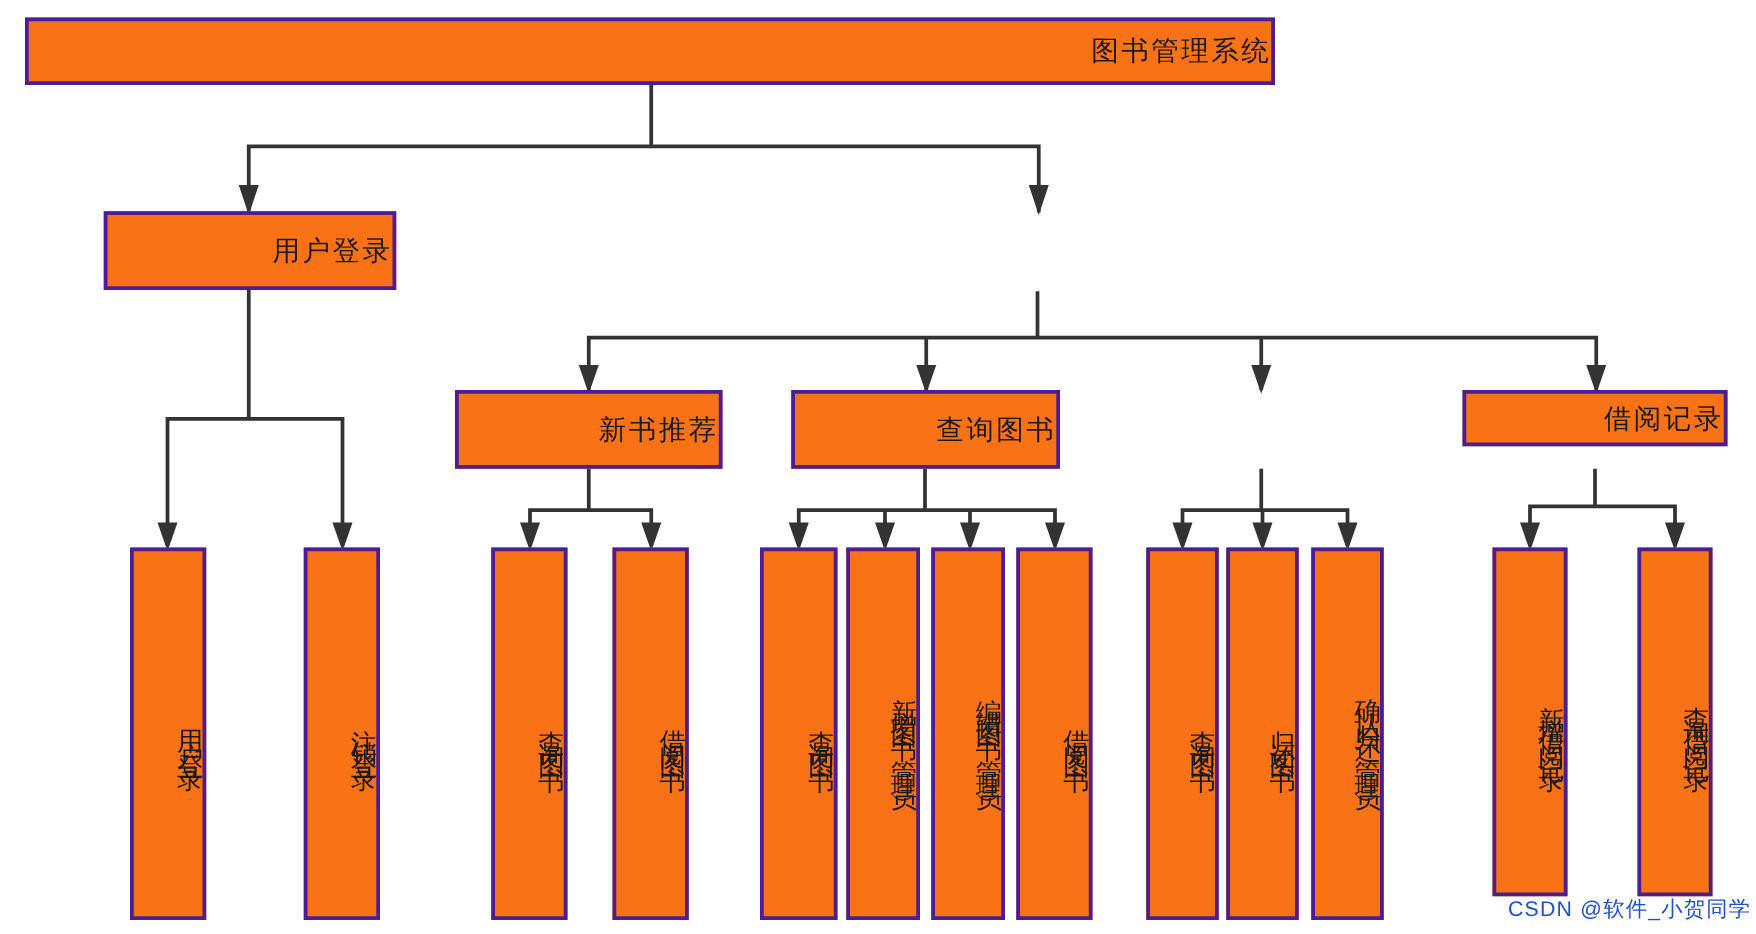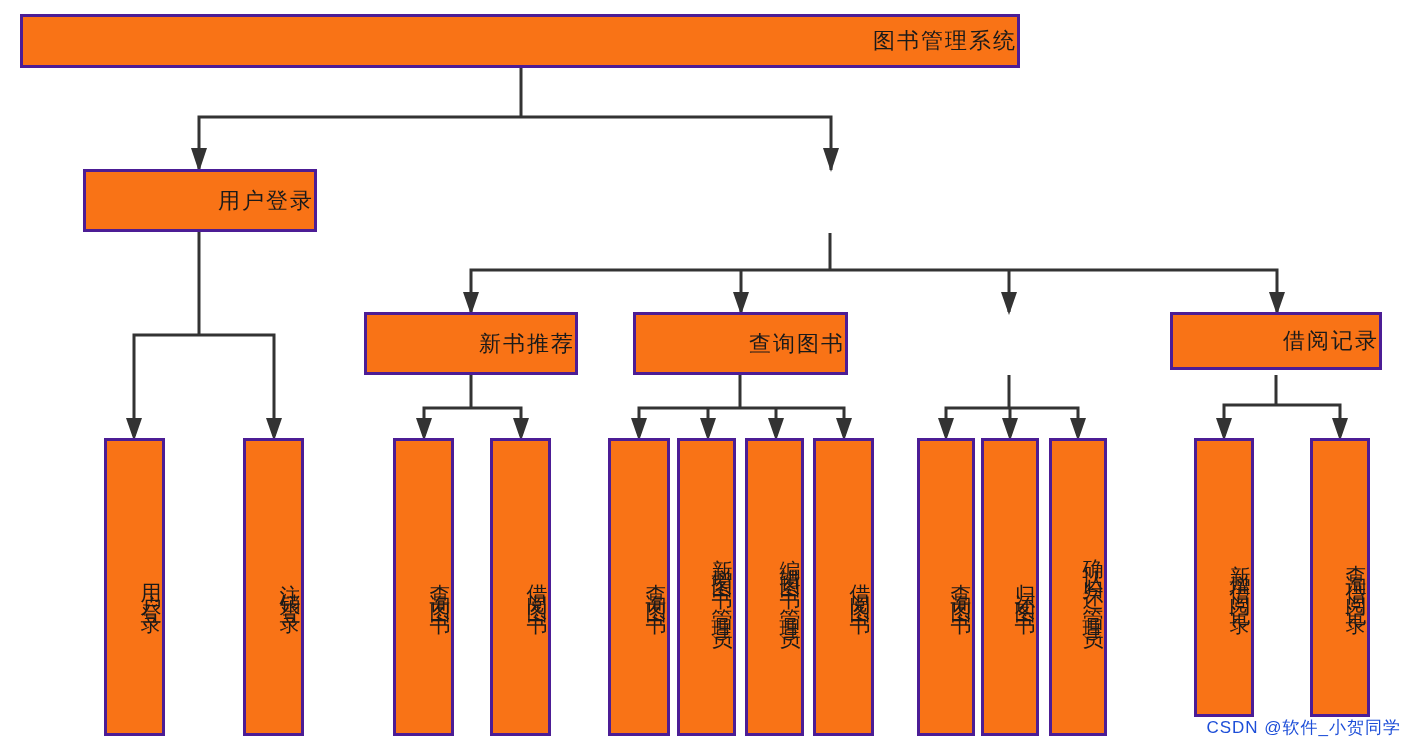--- a/index.html
+++ b/index.html
@@ -118,21 +118,21 @@
   <div class="node h" style="left:83px; top:169px; width:234px; height:63px">
     <span class="lbl">用户登录</span>
   </div>
 
   <div class="node h" style="left:364px; top:312px; width:214px; height:63px">
     <span class="lbl">新书推荐</span>
   </div>
   <div class="node h" style="left:633px; top:312px; width:215px; height:63px">
     <span class="lbl">查询图书</span>
   </div>
-  <div class="node h" style="left:1170px; top:312px; width:212px; height:58px">
+  <div class="node h" style="left:1170px; top:312px; width:212px; height:45px">
     <span class="lbl">借阅记录</span>
   </div>
 
   <div class="node v" style="left:104px; top:438px; width:61px; height:298px">
     <span class="lbl">用户登录</span>
   </div>
   <div class="node v" style="left:243px; top:438px; width:61px; height:298px">
     <span class="lbl">注销登录</span>
   </div>
 

